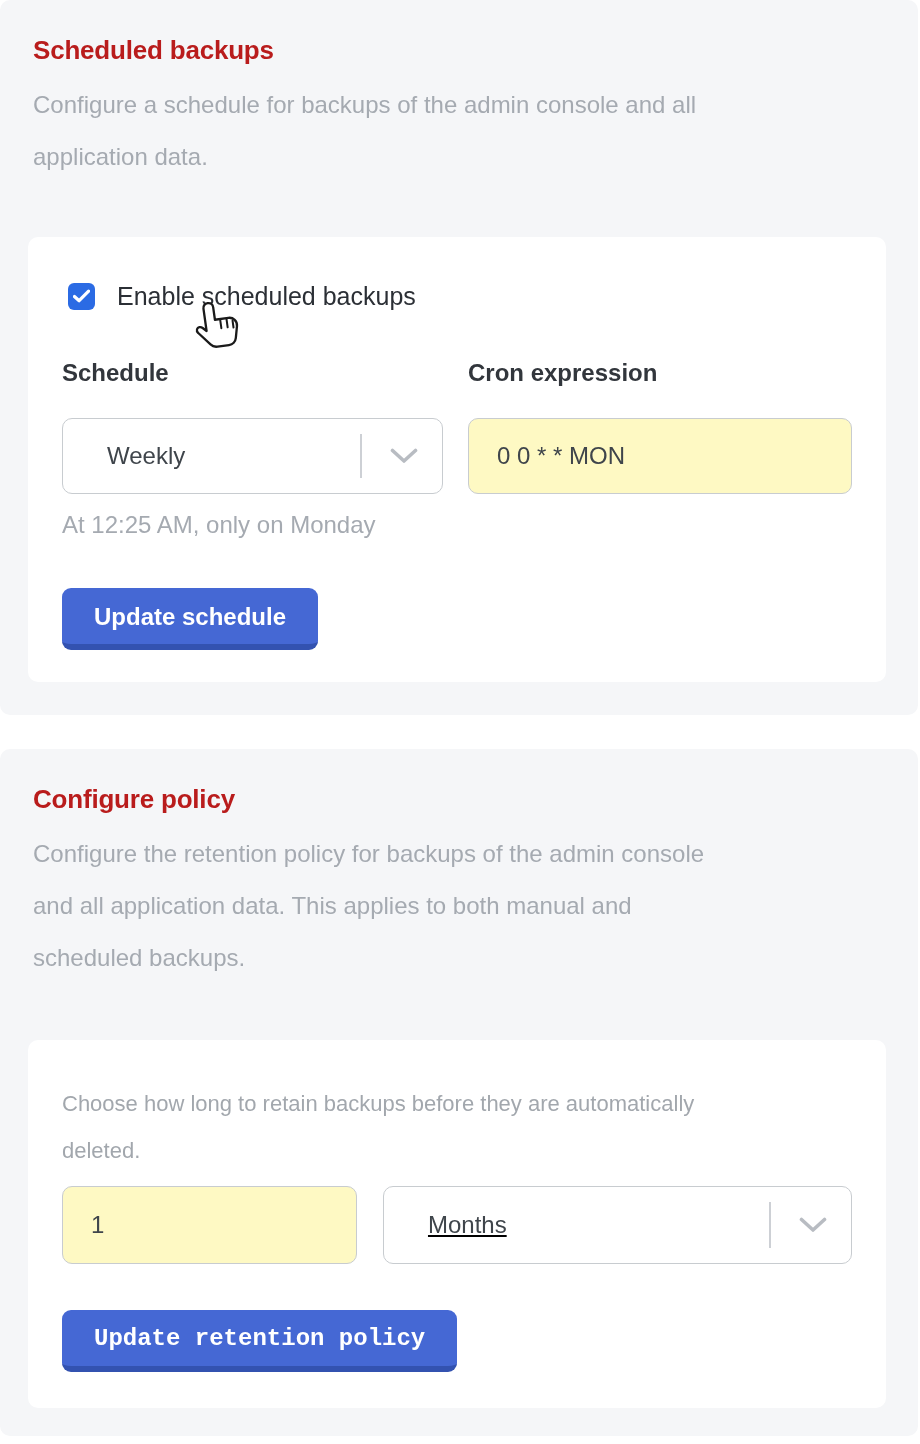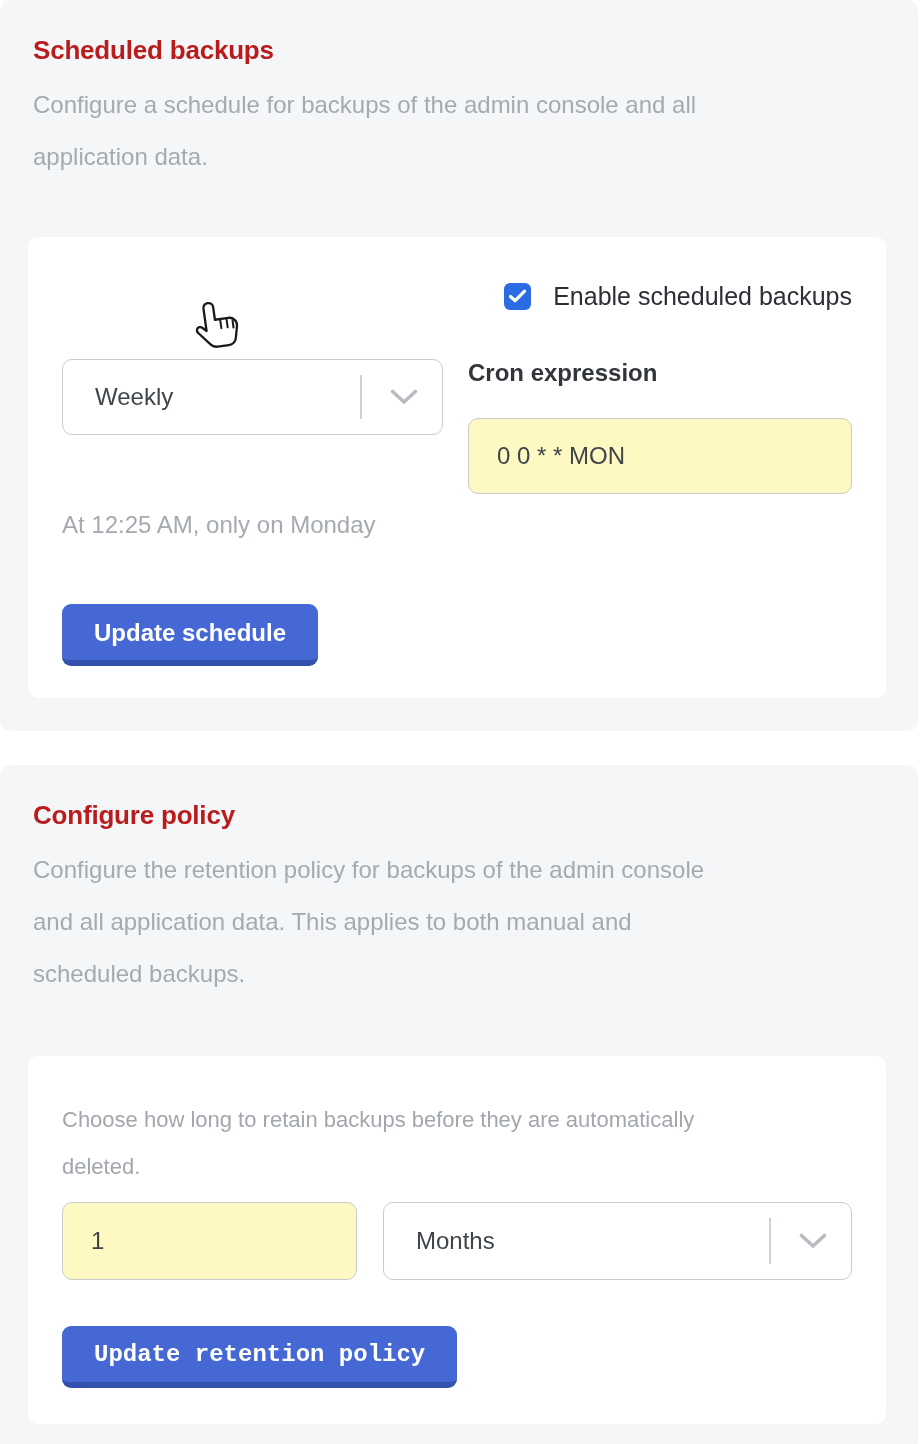--- a/index.html
+++ b/index.html
@@ -27,21 +27,21 @@
     font-size: 24px; color: #a5aab1; line-height: 52px;
     margin: 14px 33px 0 33px; white-space: pre-line;
   }
   .card {
     background: #ffffff; border-radius: 10px;
     margin: 54px 32px 0 28px; position: relative;
   }
   #schedule-card { padding: 44px 34px 32px 34px; }
   #retention-card { margin-top: 56px; padding: 40px 34px 36px 34px; }
 
-  .checkbox-row { display: flex; align-items: center; gap: 22px; margin-left: 6px; justify-content: flex-end; }
+  .checkbox-row { display: flex; align-items: center; gap: 22px; margin-left: 6px; }
   .checkbox {
     width: 27px; height: 27px; background: #2b6be4;
     border-radius: 6px; display: flex; align-items: center; justify-content: center;
     flex: 0 0 27px; cursor: pointer;
   }
   .checkbox-label { font-size: 25px; color: #2b2f35; line-height: 30px; }
 
   .cursor-icon { position: absolute; left: 166px; top: 62px; width: 48px; height: 52px; pointer-events: none; }
 
   .field-row { display: flex; gap: 25px; margin-top: 48px; }
@@ -54,46 +54,46 @@
   .text-input {
     width: 100%; height: 76px;
     border: 1px solid #c8ccd0; border-radius: 10px;
     font-size: 24px; color: #3f454b; padding: 0 28px;
     background: #fef9c3; font-family: inherit; outline: none; display: block;
   }
   .select-box {
     width: 100%; height: 76px;
     border: 1px solid #c8ccd0; border-radius: 10px;
     background: #fff; position: relative;
-    display: flex; align-items: center; padding: 0 32px;
+    display: flex; align-items: center; padding: 0 44px;
     font-size: 24px; color: #3f454b; cursor: pointer;
   }
   .select-divider { position: absolute; right: 80px; top: 15px; bottom: 15px; width: 2px; background: #cdd0d5; }
   .select-chevron { position: absolute; right: 24px; top: 50%; transform: translateY(-50%); line-height: 0; }
 
   .helper-text { margin-top: 16px; font-size: 24px; color: #a5aab1; line-height: 30px; }
 
   .btn {
     display: inline-block; background: #4568d4;
     border: none; border-bottom: 6px solid #3352b0;
     border-radius: 9px; color: #ffffff; font-weight: bold;
     font-size: 24px; line-height: 28px; padding: 15px 32px 13px;
     font-family: inherit; cursor: pointer;
   }
-  #update-schedule-btn { margin-top: 64px; }
+  #update-schedule-btn { margin-top: 48px; }
   #update-retention-btn { margin-top: 46px; font-family: Liberation Mono, monospace; }
 
   .card-desc {
     font-size: 22px; color: #a2a7ad; line-height: 47px;
     margin: 0; white-space: pre-line;
   }
   .retention-inputs { display: flex; gap: 26px; margin-top: 12px; }
   .retention-amount { width: 322px; }
   .retention-amount .text-input { height: 78px; }
-  .retention-unit { width: 512px; }
+  .retention-unit { width: 512px; text-decoration: underline; }
   .retention-unit .select-box { height: 78px; }
 </style>
 </head>
 <body>
 
 <div class="section" id="scheduled-section">
   <h2 class="section-title">Scheduled backups</h2>
   <div class="section-desc">Configure a schedule for backups of the admin console and all
 application data.</div>
 
@@ -111,20 +111,21 @@
     
     <svg class="cursor-icon" viewBox="0 0 32 36">
       <g transform="rotate(-8 16 18)">
         <path d="M11 2 C9 2 7.6 3.5 7.6 5.4 L7.6 21 L5.2 18.6 C3.9 17.3 1.9 17.4 1.2 18.9 C0.8 19.8 1 20.8 1.7 21.6 L9 30.6 C10.1 32 11.8 32.8 13.6 32.8 L21.6 32.8 C24.2 32.8 26.4 31 27 28.5 L28.9 20.6 C29.7 17.3 27.2 14.1 23.8 14.1 L14.4 14.1 L14.4 5.4 C14.4 3.5 13 2 11 2 Z" fill="#ffffff" stroke="#1a1a1a" stroke-width="1.6" stroke-linejoin="round"></path>
         <path d="M18 14.5 L18 20.5 M22.4 14.8 L22.4 20.5 M26.4 16.4 L26.4 21.2" fill="none" stroke="#1a1a1a" stroke-width="1.4" stroke-linecap="round"></path>
       </g>
     </svg>
 
     <div class="field-row">
       <div class="field-col-1">
+        <span class="field-label">Schedule</span>
         <div class="select-box">
           <span>Weekly</span>
           <span class="select-divider"></span>
           <span class="select-chevron">
             <svg width="28" height="16" viewBox="0 0 28 16">
               <path d="M2.5 2.5 L14 13 L25.5 2.5" fill="none" stroke="#b8bcc2" stroke-width="3.6" stroke-linecap="round" stroke-linejoin="round"></path>
             </svg>
           </span>
         </div>
       </div>

